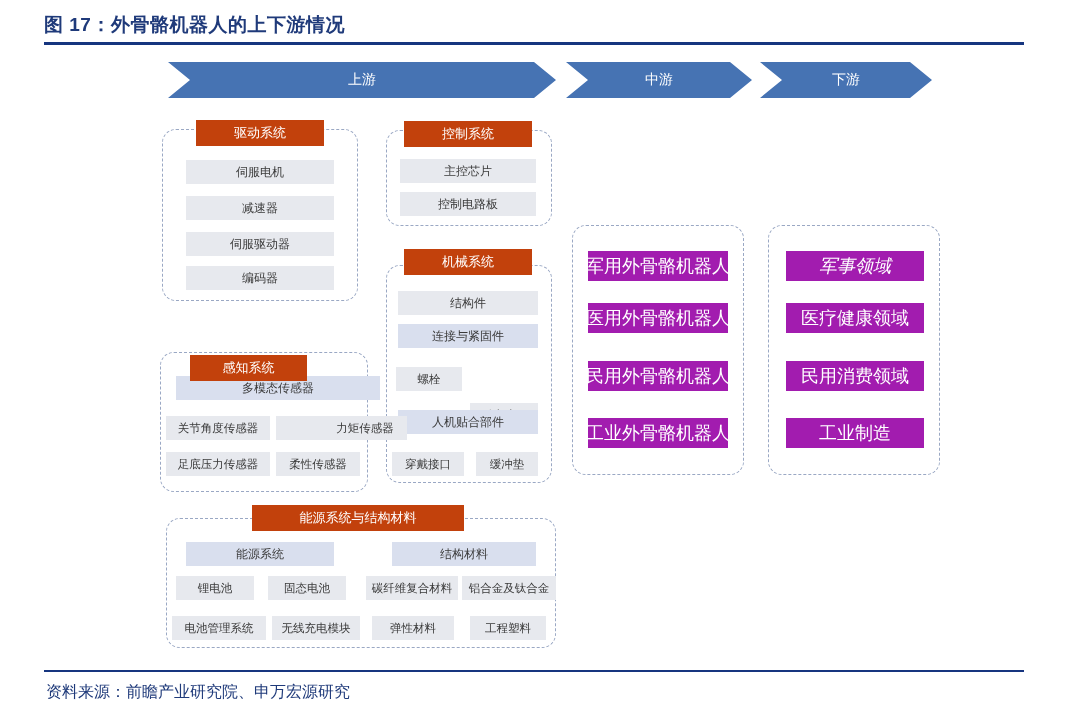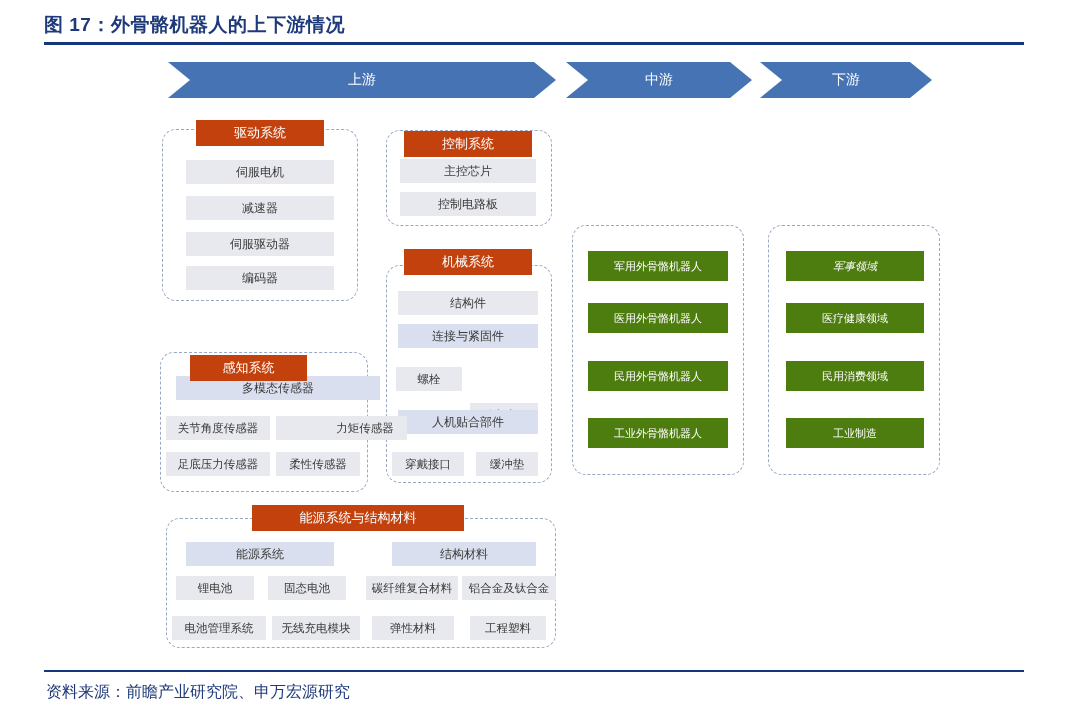--- a/index.html
+++ b/index.html
@@ -109,23 +109,23 @@
   .chip.sub {
     background: #d9dfee;
   }
   .chip.small {
     font-size: 11.5px;
   }
 
   
   .blue-box {
     position: absolute;
-    background: #4d7c0f;
+    background: #a21caf;
     color: #ffffff;
-    font-size: 11px;
+    font-size: 18px;
     height: 30px;
     display: flex;
     align-items: center;
     justify-content: center;
     white-space: nowrap;
     z-index: 2;
   }
 </style>
 </head>
 <body>
@@ -138,21 +138,21 @@
 <div class="chevron down">下游</div>
 
 <div class="group-box" style="left:162px; top:129px; width:196px; height:172px;"></div>
 <div class="group-header" style="left:196px; top:120px; width:128px;">驱动系统</div>
 <div class="chip" style="left:186px; top:160px; width:148px;">伺服电机</div>
 <div class="chip" style="left:186px; top:196px; width:148px;">减速器</div>
 <div class="chip" style="left:186px; top:232px; width:148px;">伺服驱动器</div>
 <div class="chip" style="left:186px; top:266px; width:148px;">编码器</div>
 
 <div class="group-box" style="left:386px; top:130px; width:166px; height:96px;"></div>
-<div class="group-header" style="left:404px; top:131px; width:128px;">控制系统</div>
+<div class="group-header" style="left:404px; top:121px; width:128px;">控制系统</div>
 <div class="chip" style="left:400px; top:159px; width:136px;">主控芯片</div>
 <div class="chip" style="left:400px; top:192px; width:136px;">控制电路板</div>
 
 <div class="group-box" style="left:386px; top:265px; width:166px; height:218px;"></div>
 <div class="group-header" style="left:404px; top:249px; width:128px;">机械系统</div>
 <div class="chip" style="left:398px; top:291px; width:140px;">结构件</div>
 <div class="chip sub" style="left:398px; top:324px; width:140px;">连接与紧固件</div>
 <div class="chip small" style="left:396px; top:367px; width:66px;">螺栓</div>
 <div class="chip small" style="left:470px; top:367px; width:68px;margin-top:36px;">耐磨铰链</div>
 <div class="chip sub" style="left:398px; top:410px; width:140px;">人机贴合部件</div>

